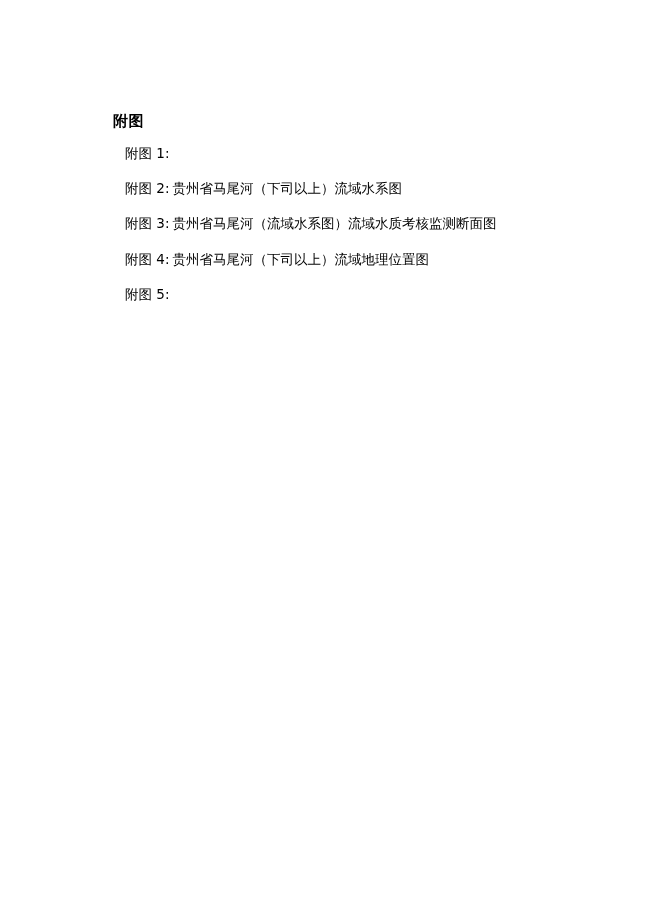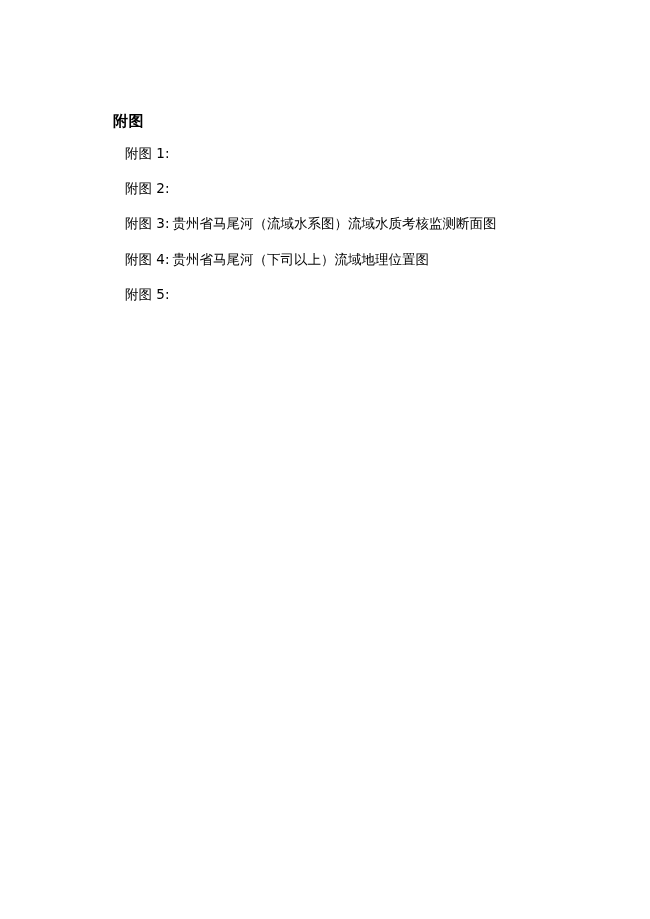--- a/index.html
+++ b/index.html
@@ -64,20 +64,21 @@
     <h2 class="section-heading">附图</h2>
 
     <ul class="figure-list">
 
       <li class="figure-item">
         <span class="figure-label">附图 1:</span>
       </li>
 
       <li class="figure-item">
         <span class="figure-label">附图 2:</span>
+        <span class="figure-title">贵州省马尾河（下司以上）流域水系图</span>
       </li>
 
       <li class="figure-item">
         <span class="figure-label">附图 3:</span>
         <span class="figure-title">贵州省马尾河（流域水系图）流域水质考核监测断面图</span>
       </li>
 
       <li class="figure-item">
         <span class="figure-label">附图 4:</span>
         <span class="figure-title">贵州省马尾河（下司以上）流域地理位置图</span>

